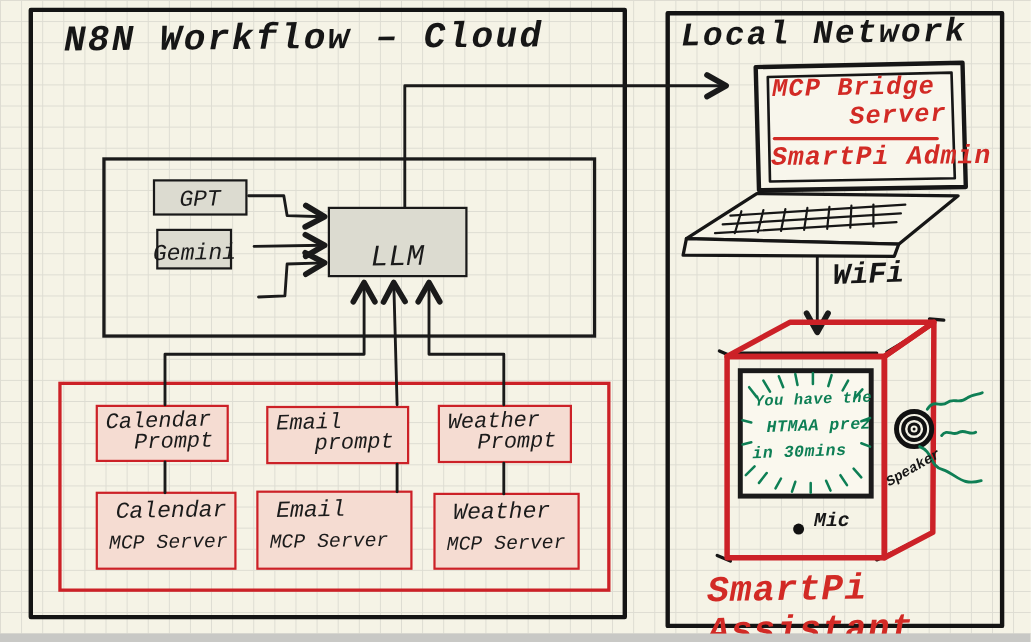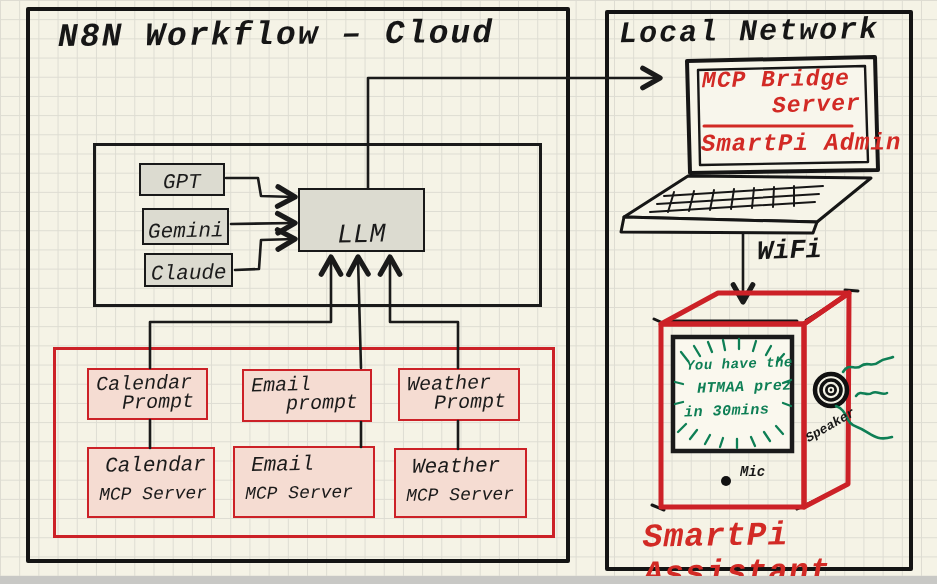--- a/index.html
+++ b/index.html
@@ -33,21 +33,21 @@
   .laptop-line{position:absolute;z-index:4;font-style:italic;font-weight:bold;letter-spacing:1px;}
   .lp1{left:702px;top:67px;font-size:23px;transform:rotate(-1deg);}
   .lp2{left:772px;top:92px;font-size:23px;transform:rotate(-2deg);}
   .lp3{left:701px;top:130px;font-size:24px;transform:rotate(-.5deg);}
   .wifi{position:absolute;left:757px;top:236px;font-size:27px;font-style:italic;font-weight:bold;color:#161616;z-index:4;transform:rotate(-2deg);}
   .greentxt{color:#0e7f55;}
   .scr1{left:686px;top:356px;font-size:14px;}
   .scr2{left:697px;top:379px;font-size:15px;}
   .scr3{left:684px;top:403px;font-size:15px;}
   .scrline{position:absolute;z-index:4;font-style:italic;font-weight:bold;letter-spacing:.5px;transform:rotate(-2deg);}
-  .miclbl{position:absolute;left:740px;top:464px;font-size:14px;font-style:italic;font-weight:bold;color:#161616;z-index:4;}
+  .miclbl{position:absolute;left:740px;top:464px;font-size:18px;font-style:italic;font-weight:bold;color:#161616;z-index:4;}
   .spklbl{position:absolute;left:803px;top:418px;font-size:13px;font-style:italic;font-weight:bold;color:#161616;z-index:4;transform:rotate(-30deg);}
   .devname{position:absolute;left:643px;top:517px;font-size:33px;font-style:italic;font-weight:bold;color:#d22a25;z-index:4;letter-spacing:1px;transform:rotate(-1deg);}
   .bottomstrip{position:absolute;left:0;bottom:0;width:937px;height:8px;background:#c8c8c5;z-index:5;}
   svg.overlay{position:absolute;left:0;top:0;z-index:3;pointer-events:none;}
 </style>
 </head>
 <body>
 
 <div class="canvas">
 
@@ -55,25 +55,22 @@
   <div class="panel panel-right"></div>
   <div class="innerbox"></div>
   <div class="redbox"></div>
 
   <div class="title title-left">N8N Workflow – Cloud</div>
   <div class="title title-right">Local Network</div>
 
   <div class="node gray" style="left:139px;top:163px;width:86px;height:33px;">
     <span class="node-label">GPT</span>
   </div>
-  <div class="node gray" style="left:142px;top:208px;width:87px;height:37px;">
+  <div class="node gray" style="left:142px;top:208px;width:69px;height:37px;">
     <span class="node-label">Gemini</span>
-  </div>
-  <div class="node gray" style="left:144px;top:253px;width:89px;height:34px;">
-    <span class="node-label">Claude</span>
   </div>
   <div class="node gray" style="left:298px;top:188px;width:127px;height:64px;">
     <span class="node-label llm-label">LLM</span>
   </div>
 
   <div class="node pink" style="left:87px;top:368px;width:121px;height:52px;">
     <div class="pline1">Calendar</div>
     <div class="pline2">Prompt</div>
   </div>
   <div class="node pink" style="left:242px;top:369px;width:130px;height:53px;">

